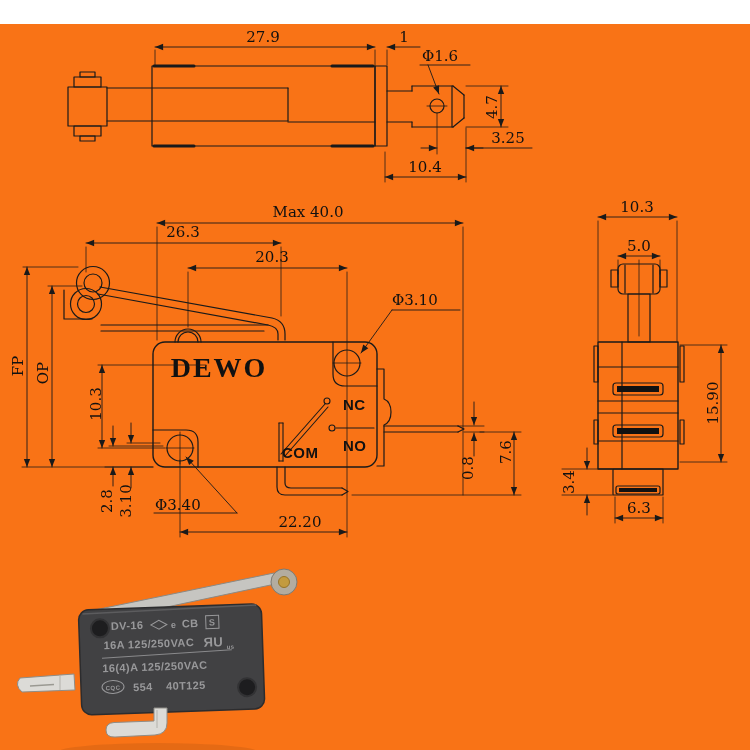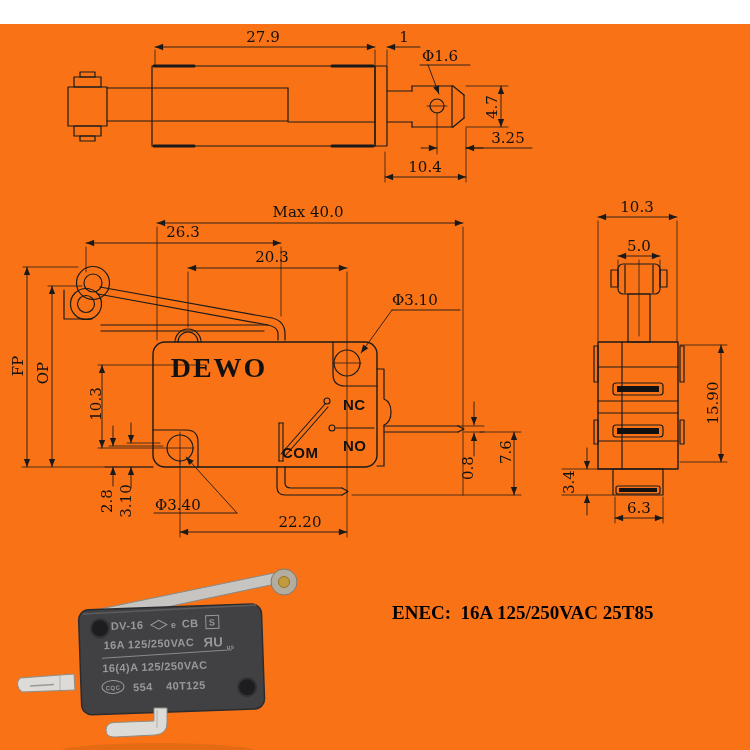--- a/index.html
+++ b/index.html
@@ -328,21 +328,20 @@
   </g>
   <g>
     <path d="M146,146 L159,146 L159,161 Q159,172 147,173 L107,175 Q98,175.5 98,168 Q98,161 106,160.5 L146,159 Z" fill="#dcdbd7" stroke="#8e8d88" stroke-width="1"></path>
     <line x1="149" y1="148" x2="149" y2="166" stroke="#b3b2ac" stroke-width="1"></line>
   </g>
 </svg>
 </div>
 
 
 <div class="specs">
-  <div class="sl2">ENEC:  16A 125/250VAC 25T85</div>
   
   
   
   
   
 </div>
 
 </div>
 
 </body></html>

